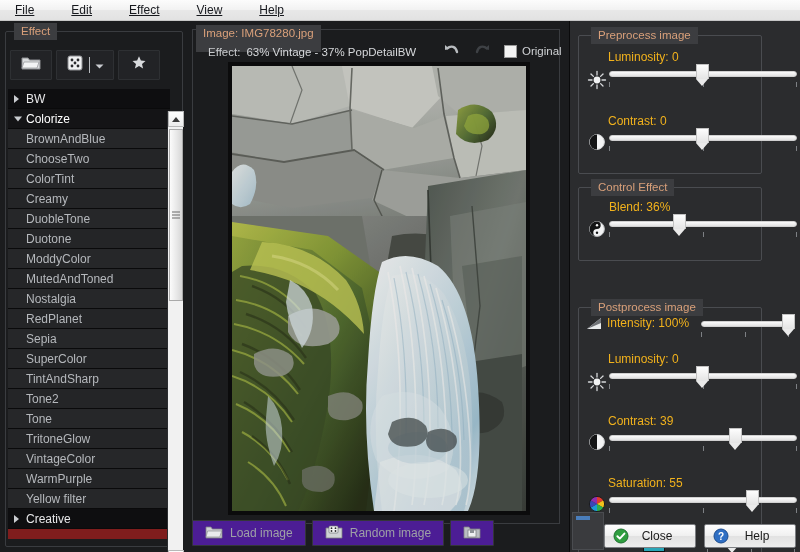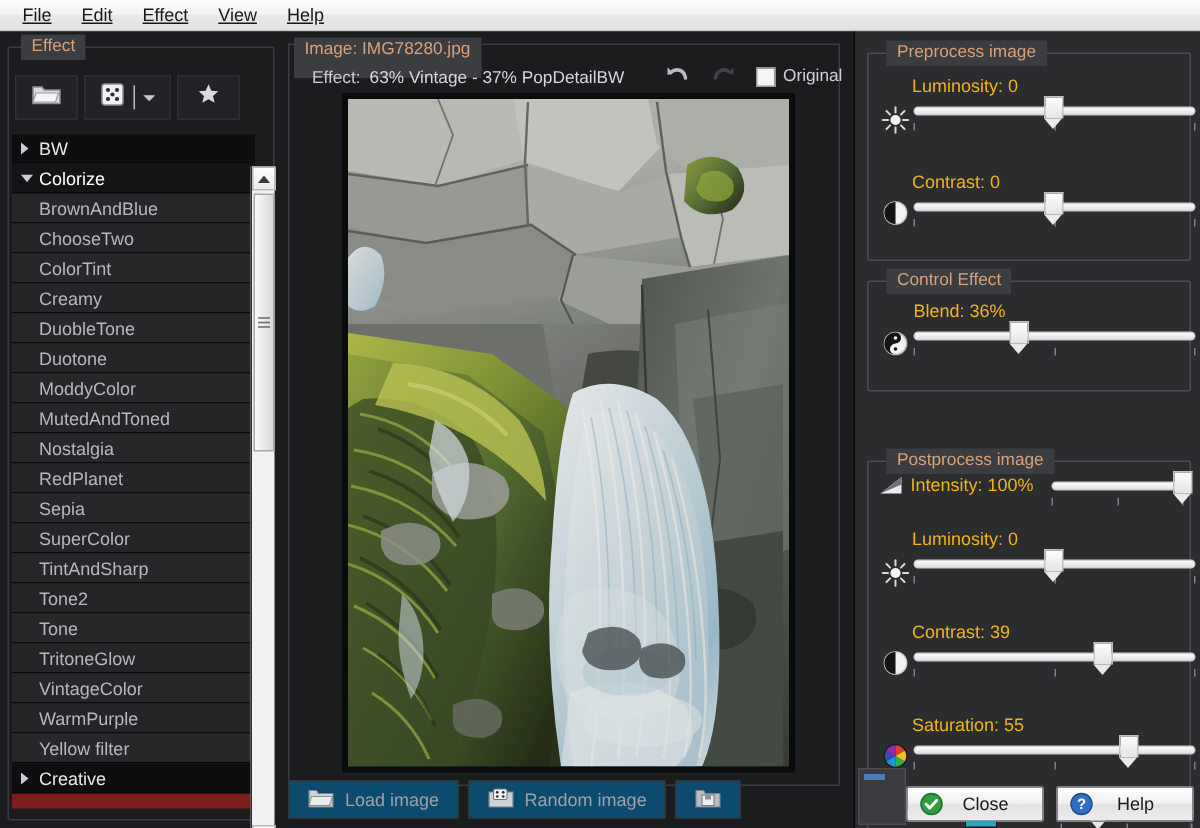--- a/index.html
+++ b/index.html
@@ -11,21 +11,21 @@
     overflow: hidden;
     -webkit-font-smoothing: antialiased;
   }
   .app { position: relative; width: 800px; height: 552px; background: #111113; }
 
   
   .menubar {
     position: absolute; left: 0; top: 0; width: 800px; height: 21px;
     background: linear-gradient(to bottom, #fcfcfc 0%, #f2f2f2 48%, #e8e8e8 52%, #e2e2e2 100%);
     border-bottom: 1px solid #c6c6c6;
-    display: flex; align-items: center; padding-left: 6px; gap: 2px;
+    display: flex; align-items: center; padding-left: 6px; gap: 19px;
   }
   .menu-item {
     font-size: 12px; color: #16181d; padding: 2px 9px 3px 9px;
     line-height: 14px; cursor: default; white-space: nowrap;
   }
   .menu-item u { text-decoration: underline; }
 
   
   .left-panel {
     position: absolute; left: 0; top: 21px; width: 188px; height: 531px;
@@ -137,33 +137,33 @@
     background: #0b0b0c; padding: 4px;
   }
   .photo { position: relative; width: 100%; height: 100%; overflow: hidden; background: #13202b; }
   .photo svg { display: block; width: 100%; height: 100%; }
 
   .bottom-bar {
     position: absolute; left: 192px; top: 518px; width: 372px; height: 30px;
     display: flex; align-items: center; gap: 6px;
   }
   .bbtn {
-    height: 26px; border: 1px solid #34363a; background: #0c4a6e;
+    height: 26px; border: 1px solid #34363a; background: #4c1d95;
     display: flex; align-items: center; gap: 7px; padding: 0 12px;
     font-size: 12px; color: #9ea1a6; cursor: pointer; border-radius: 1px;
   }
   .bbtn u { text-decoration: underline; }
 
   
   .right-panel {
     position: absolute; left: 570px; top: 21px; width: 230px; height: 531px;
     background: #2b2c2e;
   }
   .rbox {
-    position: absolute; left: 8px; width: 216px;
+    position: absolute; left: 8px; width: 184px;
     border: 1px solid #4a4c50; border-radius: 2px; background: #2b2c2e;
   }
   .rlegend {
     position: absolute; left: 12px; top: -9px; background: #3c3d40;
     color: #d9a07a; font-size: 11.5px; padding: 2px 7px 3px 7px; white-space: nowrap;
   }
   .slider-row { position: absolute; left: 0; width: 214px; }
   .srow-label {
     position: absolute; font-size: 12px; color: #f2b21c; white-space: nowrap;
   }

